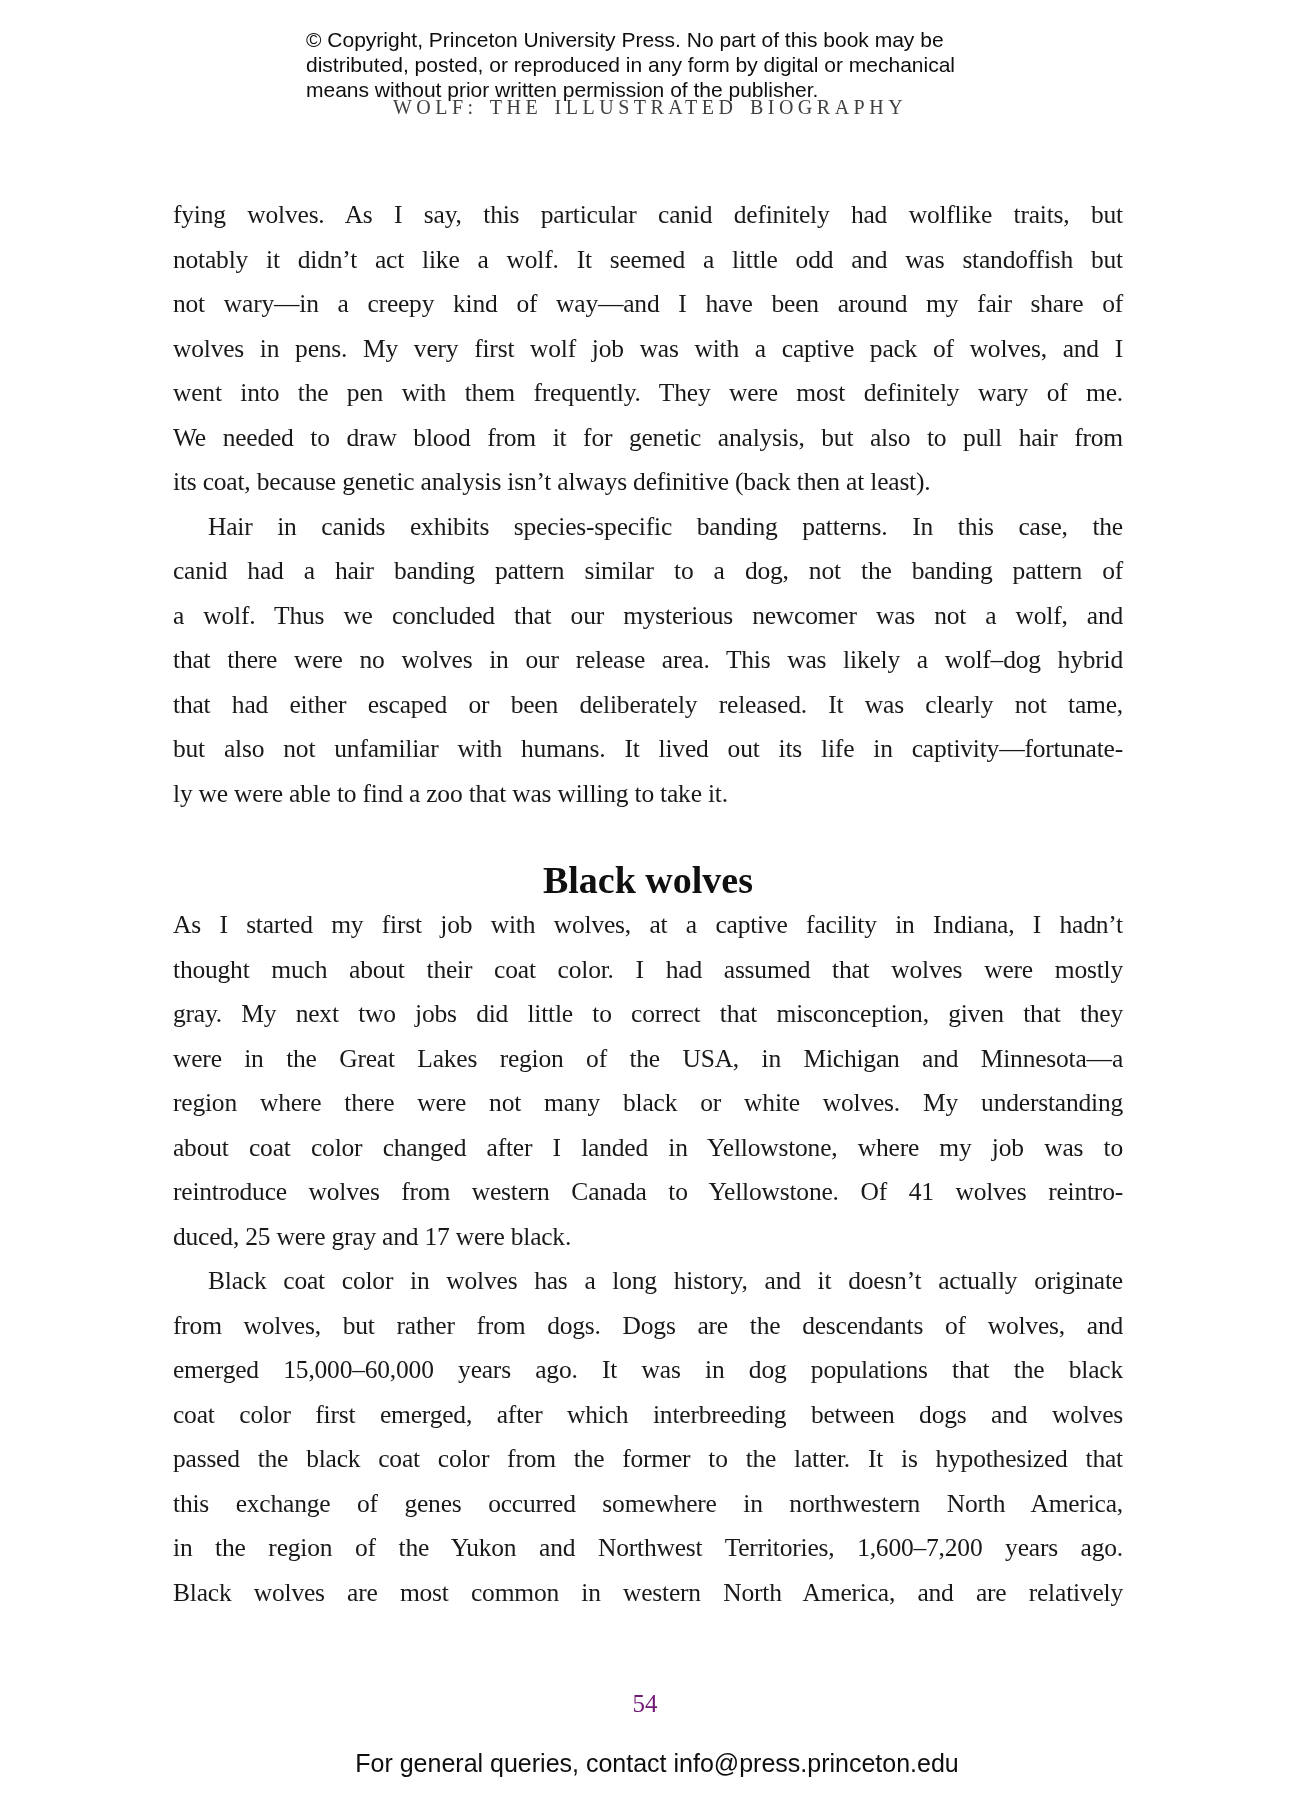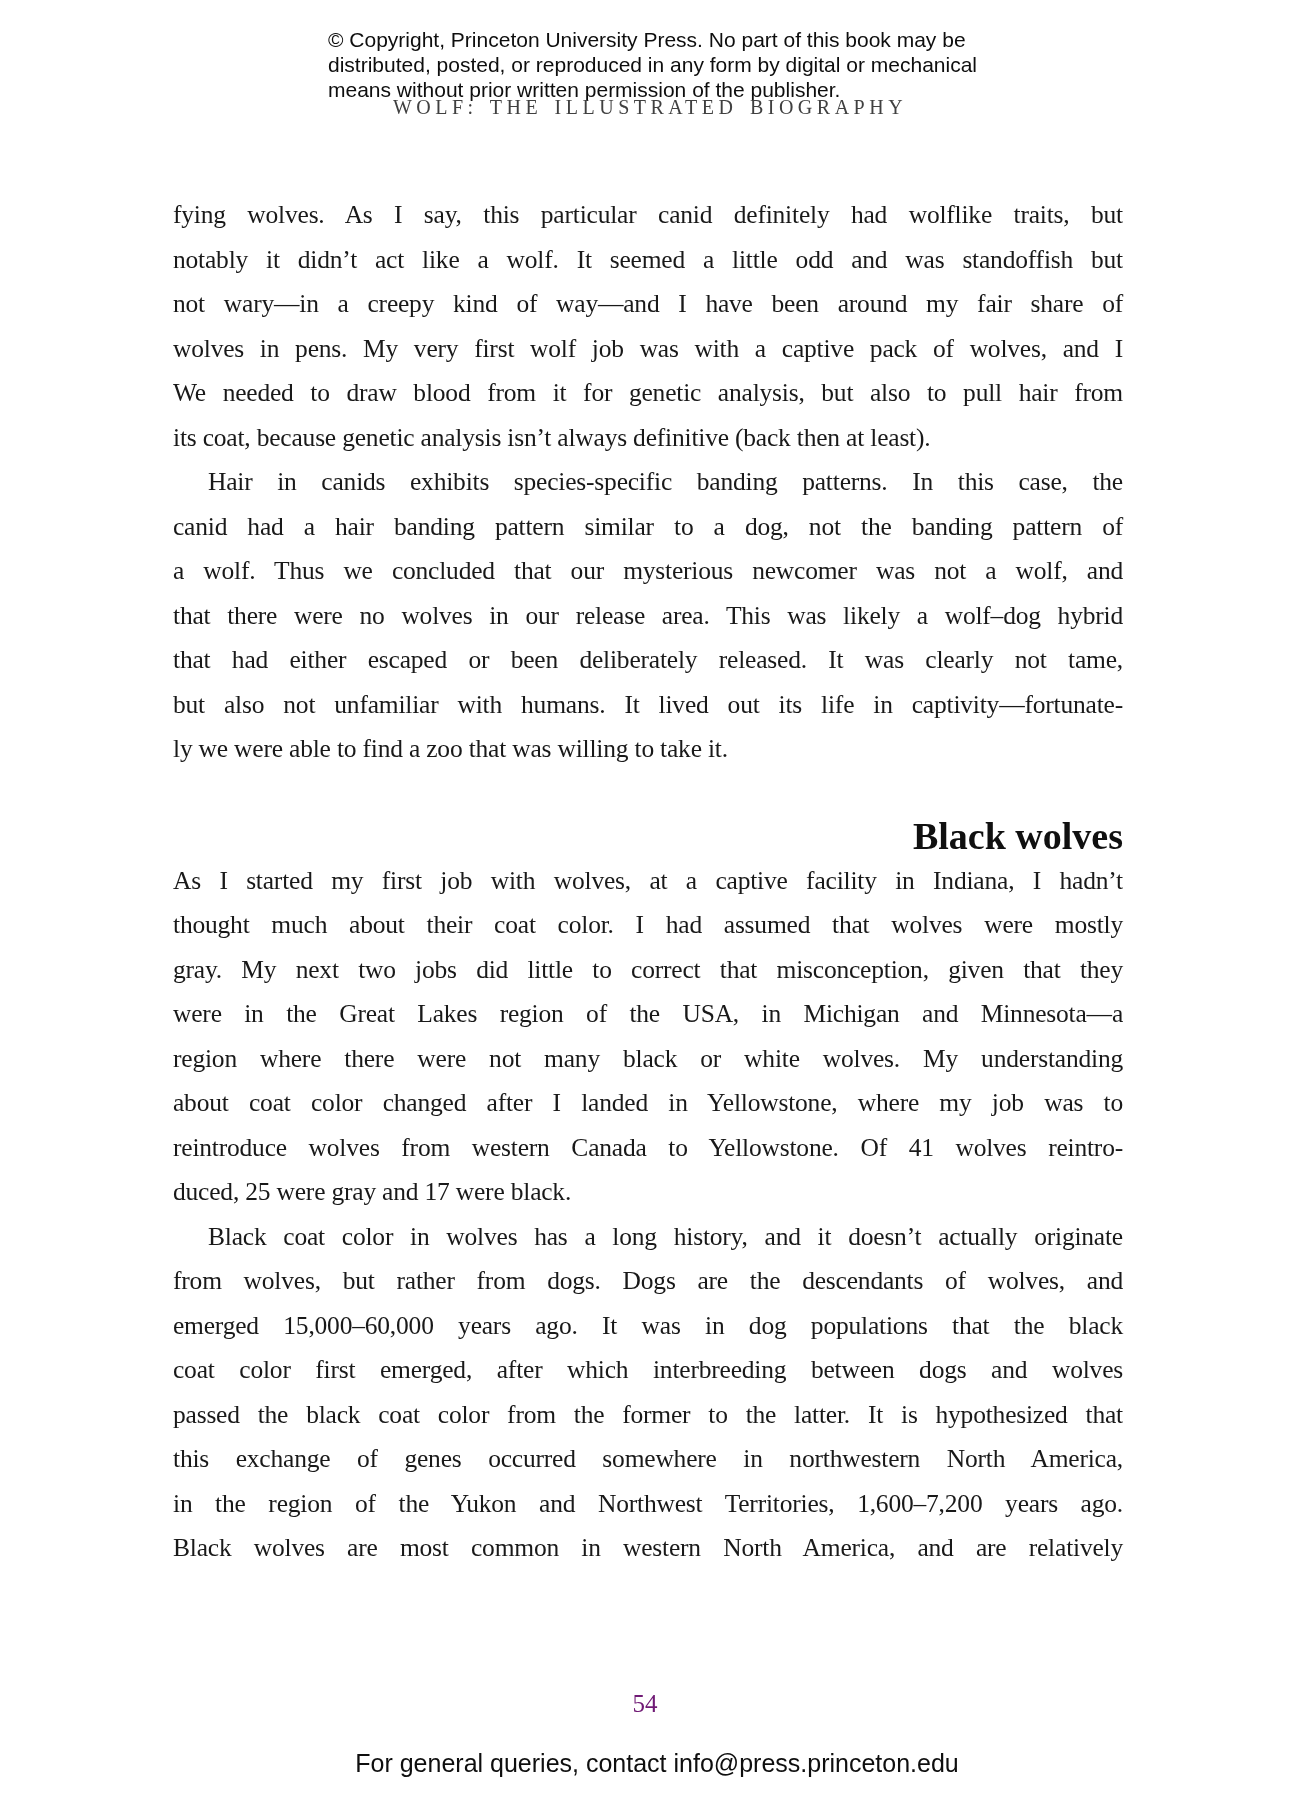--- a/index.html
+++ b/index.html
@@ -10,21 +10,21 @@
   .page {
     position: relative;
     width: 1300px;
     height: 1796px;
     background: #ffffff;
     overflow: hidden;
     color: #141414;
   }
   .copyright {
     position: absolute;
-    left: 328px;
+    left: 306px;
     top: 27px;
     font-family: "Liberation Sans", sans-serif;
     font-size: 21px;
     line-height: 25px;
     color: #0e0e0e;
     white-space: nowrap;
   }
   .running-head {
     position: absolute;
     left: 0;
@@ -58,21 +58,21 @@
   .para.justify-last .line:last-child { text-align-last: justify; }
   .para.indent .line:first-child { text-indent: 35px; }
   .section-heading {
     font-family: "Liberation Serif", serif;
     font-weight: bold;
     font-size: 38px;
     line-height: 46px;
     letter-spacing: 0;
     margin: 41px 0 0 0;
     color: #101010;
-    text-align: right;
+    text-align: center;
   }
   .page-number {
     position: absolute;
     left: 0;
     top: 1690px;
     width: 1290px;
     text-align: center;
     font-family: "Liberation Serif", serif;
     font-size: 25px;
     color: #701a75;
@@ -100,20 +100,21 @@
   </div>
 
   <div class="running-head">WOLF: THE ILLUSTRATED BIOGRAPHY</div>
 
   <div class="textblock" id="textblock">
       <div class="para">
         <div class="line">fying wolves. As I say, this particular canid definitely had wolflike traits, but</div>
         <div class="line">notably it didn’t act like a wolf. It seemed a little odd and was standoffish but</div>
         <div class="line">not wary—in a creepy kind of way—and I have been around my fair share of</div>
         <div class="line">wolves in pens. My very first wolf job was with a captive pack of wolves, and I</div>
+        <div class="line">went into the pen with them frequently. They were most definitely wary of me.</div>
         <div class="line">We needed to draw blood from it for genetic analysis, but also to pull hair from</div>
         <div class="line">its coat, because genetic analysis isn’t always definitive (back then at least).</div>
       </div>
       <div class="para indent">
         <div class="line">Hair in canids exhibits species-specific banding patterns. In this case, the</div>
         <div class="line">canid had a hair banding pattern similar to a dog, not the banding pattern of</div>
         <div class="line">a wolf. Thus we concluded that our mysterious newcomer was not a wolf, and</div>
         <div class="line">that there were no wolves in our release area. This was likely a wolf–dog hybrid</div>
         <div class="line">that had either escaped or been deliberately released. It was clearly not tame,</div>
         <div class="line">but also not unfamiliar with humans. It lived out its life in captivity—fortunate-</div>

